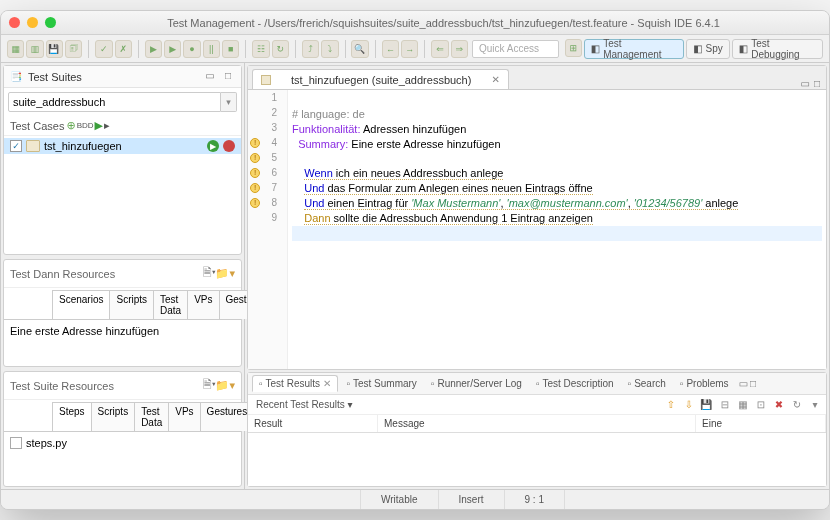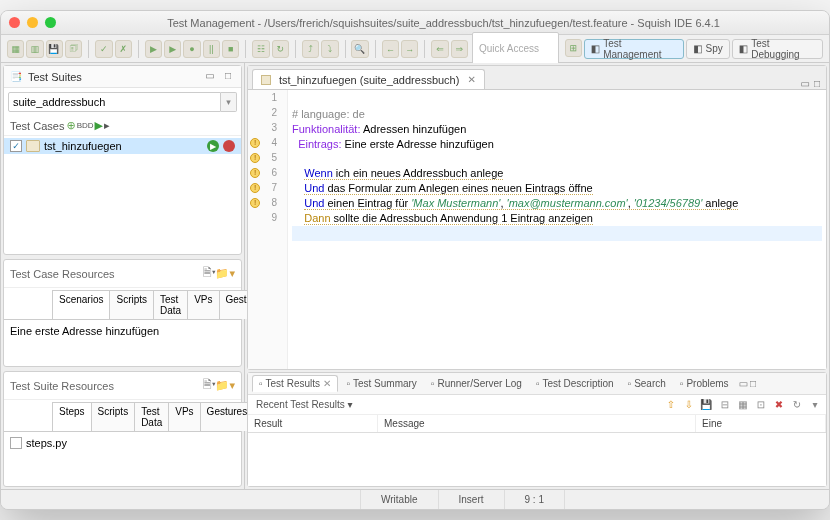--- a/index.html
+++ b/index.html
@@ -6,21 +6,21 @@
 body { background: #f5f5f5; display: flex; align-items: center; justify-content: center; height: 100vh; }
 .window { width: 830px; height: 500px; background: #ececec; border-radius: 8px; box-shadow: 0 20px 50px rgba(0,0,0,0.25); overflow: hidden; display: flex; flex-direction: column; border: 1px solid #ccc; }
 .titlebar { height: 24px; background: linear-gradient(#f6f6f6,#e8e8e8); display: flex; align-items: center; padding: 0 8px; border-bottom: 1px solid #d0d0d0; }
 .traffic { display: flex; gap: 7px; margin-right: 10px; }
 .dot { width: 11px; height: 11px; border-radius: 50%; }
 .dot.r { background: #ff5f57; } .dot.y { background: #febc2e; } .dot.g { background: #28c840; }
 .title { flex: 1; text-align: center; font-size: 11px; color: #666; overflow: hidden; white-space: nowrap; text-overflow: ellipsis; }
 .toolbar { height: 28px; background: #f0f0f0; border-bottom: 1px solid #ccc; display: flex; align-items: center; padding: 0 6px; gap: 2px; }
 .toolbar .tbtn { width: 18px; height: 18px; background: #e6e2da; border: 1px solid #d4cfc0; border-radius: 3px; display: inline-flex; align-items: center; justify-content: center; font-size: 9px; color: #7a6; }
 .toolbar .sep { width: 1px; height: 18px; background: #ccc; margin: 0 4px; }
-.quick { width: 90px; height: 18px; border: 1px solid #ccc; background: #fff; font-size: 10px; color: #aaa; padding: 16px 6px; border-radius: 2px; display:flex; align-items:center;}
+.quick { width: 90px; height: 18px; border: 1px solid #ccc; background: #fff; font-size: 10px; color: #aaa; padding: 0 6px; border-radius: 2px; display:flex; align-items:center;}
 .persp { display: flex; gap: 2px; margin-left: 4px; }
 .persp-btn { height: 20px; padding: 0 6px; font-size: 10px; background: #f4f4f4; border: 1px solid #ccc; border-radius: 3px; display: flex; align-items: center; gap: 3px; color: #555; }
 .persp-btn.active { background: #e0f0ff; border-color: #8bc; }
 .content { flex: 1; display: flex; overflow: hidden; background: #eee; }
 .left { width: 244px; display: flex; flex-direction: column; border-right: 1px solid #ccc; }
 .right { flex: 1; display: flex; flex-direction: column; }
 .panel { background: #fff; margin: 2px; border: 1px solid #d0d0d0; border-radius: 3px; display: flex; flex-direction: column; }
 .panel-header { height: 22px; display: flex; align-items: center; padding: 0 6px; font-size: 11px; color: #333; border-bottom: 1px solid #e4e4e4; gap: 4px; background:#fafafa; }
 .panel-header .icon { width: 14px; height: 14px; display:inline-flex; align-items:center; justify-content:center; font-size:10px; color:#888; }
 .panel-header .spacer { flex: 1; }
@@ -37,21 +37,21 @@
 .tree-item .btn-g { width:12px; height:12px; background:#3b9e3b; border-radius:50%; font-size:8px; color:#fff; display:flex;align-items:center;justify-content:center;}
 .tree-item .btn-r { width:12px; height:12px; background:#c44; border-radius:50%; }
 .section-title { font-size: 11px; padding: 4px 6px; color: #666; border-bottom:1px solid #eee; display:flex; align-items:center;}
 .section-title .spacer{flex:1;}
 .tabs { display: flex; border-bottom: 1px solid #ccc; padding-left: 48px; }
 .tabs .tab { padding: 3px 6px; font-size: 10px; border: 1px solid #ccc; border-bottom: none; background: #fafafa; margin-right:-1px; margin-top:2px; }
 .tabs .tab:first-child { background:#fff; }
 .list { padding: 4px 6px; font-size: 11px; min-height: 40px; }
 .list-item { display:flex; align-items:center; gap:4px; padding:1px 0; }
 .editor-tabs { height: 24px; display: flex; align-items: flex-end; padding: 0 4px; border-bottom: 1px solid #ccc; background:#eee; }
-.editor-tab { height: 20px; padding: 0 8px; font-size: 11px; background: #fff; border: 1px solid #ccc; border-bottom: none; border-radius: 3px 3px 0 0; display: flex; align-items: center; gap: 8px; color:#333;}
+.editor-tab { height: 20px; padding: 0 8px; font-size: 11px; background: #fff; border: 1px solid #ccc; border-bottom: none; border-radius: 3px 3px 0 0; display: flex; align-items: center; gap: 20px; color:#333;}
 .editor-tab .close { font-size:10px; color:#888; }
 .editor-tabs .spacer { flex:1; }
 .editor { flex: 1; background: #fff; font-family: Menlo, Consolas, monospace; font-size: 11px; display: flex; overflow:hidden;}
 .gutter { width: 40px; background: #fafafa; border-right: 1px solid #eee; }
 .gutter .ln { height: 15px; text-align: right; padding-right: 10px; color: #999; font-size:10px; position:relative; display:flex; align-items:center; justify-content:flex-end;}
 .warn { position:absolute; left:2px; width:10px; height:10px; background:#f8d568; border-radius:50%; border:1px solid #d4a020; font-size:8px; line-height:8px; text-align:center; color:#a06000;}
 .code { flex: 1; padding: 16px 4px; }
 .code .line { height: 15px; white-space: pre; display:flex; align-items:center;}
 .code .hl-cursor { background: #e8f3ff; }
 .c-comment { color: #888; } .c-kw1 { color: #8a2be2; } .c-kw2 { color: #0000cd; }
@@ -155,21 +155,21 @@
             <span>tst_hinzufuegen</span>
             <span class="spacer"></span>
             <span class="btn-g">▶</span>
             <span class="btn-r"></span>
           </div>
         </div>
       </div>
 
       <div class="panel" style="flex:0 0 108px;">
         <div class="section-title">
-          <span>Test Case Resources</span>
+          <span>Test Dann Resources</span>
           <span class="spacer"></span>
           <span class="act">🗎▾</span>
           <span class="act" style="color:#d4a040;">📁▾</span>
         </div>
         <div class="tabs" id="tcr-tabs">
             <div class="tab">Scenarios</div>
             <div class="tab">Scripts</div>
             <div class="tab">Test Data</div>
             <div class="tab">VPs</div>
             <div class="tab">Gestures</div>
@@ -225,21 +225,21 @@
               <div class="ln">4<span class="warn">!</span></div>
               <div class="ln">5<span class="warn">!</span></div>
               <div class="ln">6<span class="warn">!</span></div>
               <div class="ln">7<span class="warn">!</span></div>
               <div class="ln">8<span class="warn">!</span></div>
               <div class="ln">9</div>
             </div>
           <div class="code" id="code">
               <div class="line"><span class="c-comment"># language: de</span></div>
               <div class="line"><span class="c-kw1">Funktionalität:</span> Adressen hinzufügen</div>
-              <div class="line"><span>  </span><span class="c-kw1">Eintrags:</span> Eine erste Adresse hinzufügen</div>
+              <div class="line"><span>  </span><span class="c-kw1">Summary:</span> Eine erste Adresse hinzufügen</div>
               <div class="line"><span>    </span></div>
               <div class="line"><span>    </span><span class="c-dotted"><span class="c-kw2">Wenn</span> ich ein neues Addressbuch anlege</span></div>
               <div class="line"><span>    </span><span class="c-dotted"><span class="c-kw2">Und</span> das Formular zum Anlegen eines neuen Eintrags öffne</span></div>
               <div class="line"><span>    </span><span class="c-dotted"><span class="c-kw2">Und</span> einen Eintrag für <span class="c-str">'Max Mustermann'</span>, <span class="c-str">'max@mustermann.com'</span>, <span class="c-str">'01234/56789'</span> anlege</span></div>
               <div class="line"><span>    </span><span class="c-dotted"><span class="c-kw3">Dann</span> sollte die Adressbuch Anwendung 1 Eintrag anzeigen</span></div>
               <div class="line hl-cursor"></div>
             </div>
         </div>
       </div>
 

